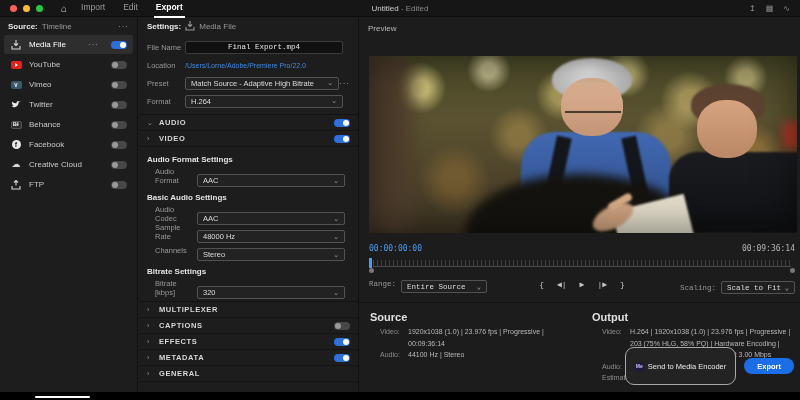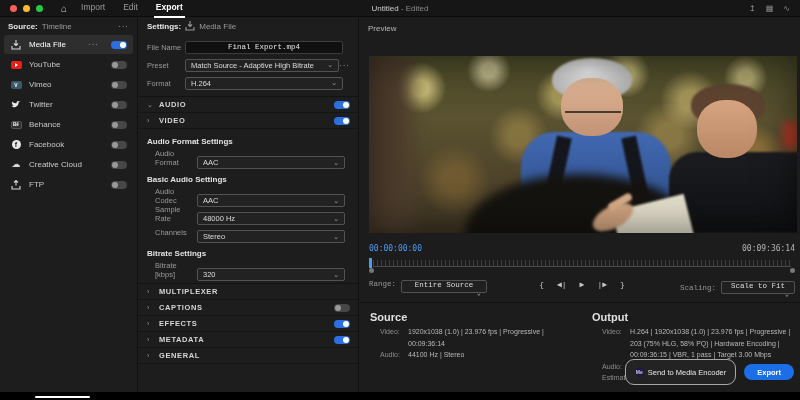--- a/index.html
+++ b/index.html
@@ -124,38 +124,38 @@
   .ticks { position:absolute; left:4px; right:4px; top:0; height:7px;
     background:repeating-linear-gradient(90deg, #3f3f3f 0 1px, transparent 1px 4px);
     border-bottom:1px solid #4a4a4a; }
   .playhead { position:absolute; left:0; top:-2px; width:3px; height:10px; background:var(--timecode,#4b9cf5); }
   .zoomline { position:absolute; left:0; right:0; top:9px; height:3px; }
   .zh { position:absolute; width:5px; height:5px; border-radius:50%; background:#777; top:-1px; }
   .zh.l{left:0;} .zh.r{right:0;}
 
   .ctrl-row { position:absolute; left:9px; right:5px; top:262px; height:15px; display:flex; font-size:7.5px;font-family:Liberation Mono, monospace; }
   .ctrl-label { color:#969696; margin-right:5px; }
-  .ctrl-row .select { width:86px; background:#202020;flex-direction:column; }
+  .ctrl-row .select { width:86px; background:#202020; }
   .transport { position:absolute; left:50%; transform:translateX(-50%); display:flex; gap:13px; color:#c6c6c6; font-size:8px; }
   .transport span { cursor:default; }
   .scaling-wrap { margin-left:auto; display:flex; align-items:center; }
   .scaling-wrap .select { width:74px; }
 
   .info-hr { position:absolute; left:0; right:0; top:284px; height:1px; background:#111; }
   .info { position:absolute; top:290px; font-size:7px; line-height:1.65; color:#b9b9b9; }
   .info.src { left:10px; width:210px; }
   .info.out { left:232px; right:6px; }
   .info h4 { font-size:11px; color:#e0e0e0; margin-bottom:0; }
   .iline { display:flex; gap:4px; padding-left:10px; }
   .ilabel { color:#8f8f8f; flex:0 0 24px; }
   .ival { color:#b9b9b9; }
 
   .pv-footer { position:absolute; right:6px; bottom:7px; display:flex; gap:8px; align-items:center; }
   .send-btn { display:flex; align-items:center; gap:4px; border:1px solid #a8a8a8; border-radius:9px;
-    background:#232323; color:#e8e8e8; font-size:7.5px; padding:12px 9px; height:16px; }
+    background:#232323; color:#e8e8e8; font-size:7.5px; padding:18px 9px; height:16px; }
   .me-badge { width:9px; height:9px; border-radius:2px; background:#1f1a3d; color:#cabdf5; font-size:5px;
     display:flex; align-items:center; justify-content:center; font-weight:bold; }
   .export-btn { border-radius:9px; background:var(--export_button,#1c6ee8); color:#fff; font-weight:bold;
     font-size:7.5px; padding:2px 13px; height:16px; display:flex; align-items:center; }
 
   .bottomstrip { position:absolute; left:0; right:0; bottom:0; height:8px; background:#000; }
   .dock-dash { position:absolute; left:35px; top:4px; width:55px; height:2px; background:#fff; border-radius:1px; }
 
   svg { display:block; }
 </style>
@@ -279,20 +279,24 @@
               <path d="M1 6v3h8V6" stroke="#9a9a9a" stroke-width="1.1" fill="none"></path>
             </svg>
         </span>
         <span class="ph-value">Media File</span>
       </div>
 
       <div class="set-body">
         <div class="field">
           <span class="flabel">File Name</span>
           <input class="tinput" value="Final Export.mp4" style="">
+        </div>
+        <div class="field">
+          <span class="flabel">Location</span>
+          <span class="link">/Users/Lorne/Adobe/Premiere Pro/22.0</span>
         </div>
         <div class="field">
           <span class="flabel">Preset</span>
           <span class="select">
             <span>Match Source - Adaptive High Bitrate</span>
             <span class="chev">⌄</span>
           </span>
           <span class="more">···</span>
         </div>
         <div class="field">

